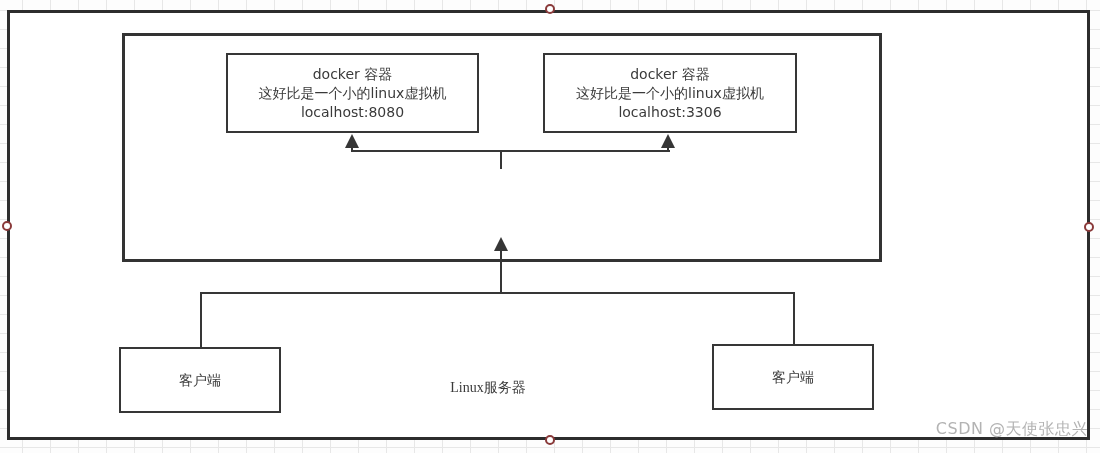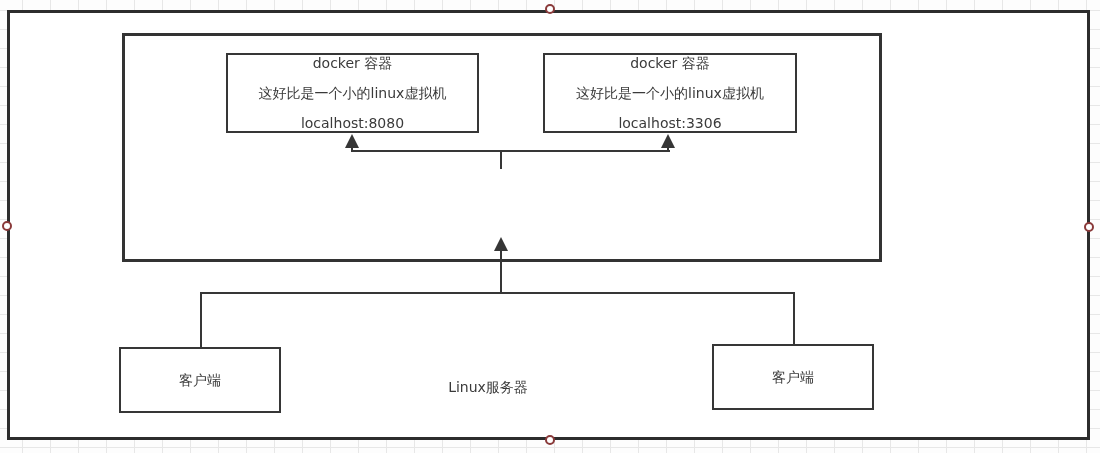--- a/index.html
+++ b/index.html
@@ -29,21 +29,21 @@
   }
   .handle.top    { left:545px; top:4px;  }
   .handle.bottom { left:545px; top:435px;}
   .handle.left   { left:2px;   top:221px;}
   .handle.right  { left:1084px;top:222px;}
 
   
   .dbox {
     position:absolute; background:#ffffff; border:2px solid #363636;
     display:flex; flex-direction:column; align-items:center; justify-content:center;
-    color:#3a3a3a; font-size:14px; line-height:19px; text-align:center;gap:11px;
+    color:#3a3a3a; font-size:14px; line-height:19px; text-align:center;
   }
   .server-outline { position:absolute; left:112px; top:20px; width:760px; height:229px;
                     border:3px solid #333333; background:transparent; }
 
   .docker-left  { left:216px; top:40px; width:253px; height:80px; }
   .docker-right { left:533px; top:40px; width:254px; height:80px; }
   .daemon       { left:268px; top:156px; width:448px; height:68px; }
   .client-left  { left:109px; top:334px; width:162px; height:66px; }
   .client-right { left:702px; top:331px; width:162px; height:66px; }
 
@@ -63,21 +63,21 @@
     position:absolute; width:0; height:0;
     border-left:7px solid transparent; border-right:7px solid transparent;
     border-bottom:14px solid #363636;
   }
   .a-left   { left:335px; top:121px; }
   .a-right  { left:651px; top:121px; }
   .a-daemon { left:484px; top:224px; }
 
   .server-label {
     position:absolute; left:397px; top:366px; width:162px; text-align:center;
-    color:#3a3a3a; font-size:14px;
+    color:#3a3a3a; font-size:14px;font-family:Liberation Serif, serif;
   }
 
   .watermark {
     position:absolute; right:12px; top:419px; z-index:40;
     color:#b3b3b3; font-size:16px; letter-spacing:0.5px;
   }
 </style>
 </head>
 <body>
 
@@ -122,14 +122,15 @@
 
     <div class="server-label">Linux服务器</div>
 
   </div>
 
   <div class="handle top"></div>
   <div class="handle bottom"></div>
   <div class="handle left"></div>
   <div class="handle right"></div>
 
+  <div class="watermark">CSDN @天使张忠兴</div>
 
 </div>
 
 </body></html>

